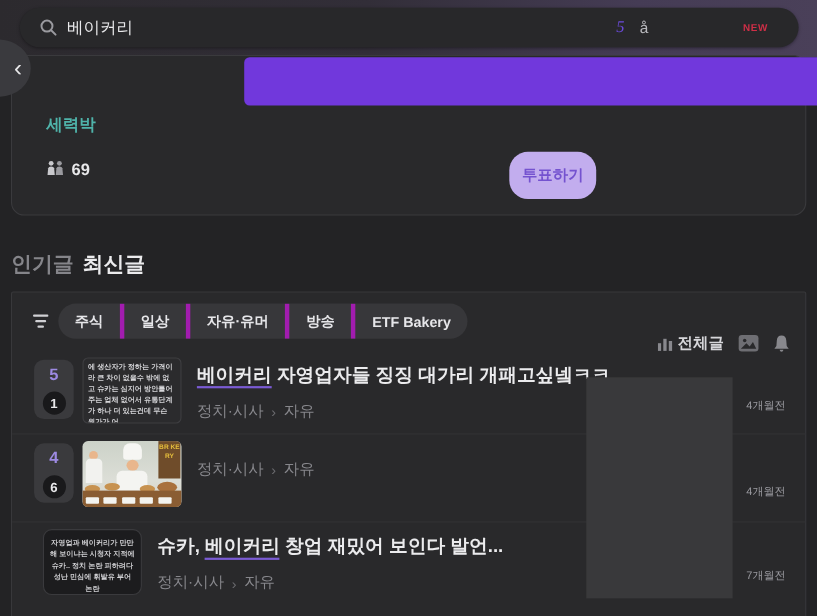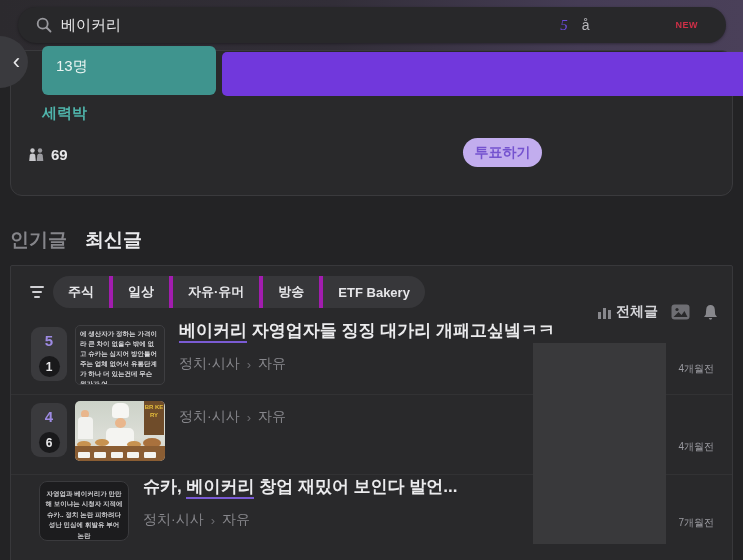--- a/index.html
+++ b/index.html
@@ -15,39 +15,39 @@
   .poll-card { position:absolute; left:10px; top:50px; width:723px; height:146px; z-index:2;
     background:#29292b; border:1px solid #3a3a3d; border-radius:12px; }
   .teal-box { position:absolute; left:42px; top:46px; width:174px; height:49px; z-index:3;
     background:#3f948e; border-radius:6px; color:#eaf4f2; font-size:15px; padding:11px 0 0 14px; }
   .purple-bar { position:absolute; left:222px; top:52px; width:521px; height:44px; z-index:3;
     background:#7138dc; border-radius:5px 0 0 5px; }
   .prev-circle { position:absolute; left:-30px; top:36px; width:58px; height:52px; z-index:4;
     background:#3a3a3e; border-radius:50%; color:#e8e8ea; font-size:22px; display:flex;
     align-items:center; justify-content:flex-end; padding-right:8px; cursor:pointer; }
   .option-label { position:absolute; left:42px; top:104px; z-index:3; color:#4fb3aa; font-weight:bold; font-size:15px; }
-  .voters { position:absolute; left:28px; top:146px; z-index:3; display:flex; align-items:center; gap:6px; }
+  .voters { position:absolute; left:42px; top:146px; z-index:3; display:flex; align-items:flex-start; gap:6px; }
   .voters svg { display:block; }
   .voters-count { color:#e8e8ea; font-weight:bold; font-size:15px; }
-  .vote-btn { position:absolute; left:463px; top:138px; width:79px; height:29px; z-index:3;
+  .vote-btn { position:absolute; left:463px; top:138px; width:79px; height:43px; z-index:3;
     background:#c2adee; color:#7452cf; border:none; border-radius:17px; font-size:14px; font-weight:bold;
     font-family:inherit; cursor:pointer; }
 
   
   .search-bar { position:absolute; left:18px; top:7px; width:708px; height:36px; z-index:6;
     background:#28282a; border-radius:19px; display:flex; align-items:center; padding:0 18px;
     box-shadow:0 1px 3px rgba(0,0,0,.35); }
   .search-icon { width:16px; height:16px; margin-right:9px; flex:0 0 auto; }
   .search-query { color:#e9e9eb; font-size:15px; flex:1 1 auto; }
   .search-count { color:#6b4bdb; font-size:15px; font-style:italic; font-family:"Liberation Serif",serif; margin-right:14px; }
   .search-glyph { color:#b9b9bd; font-size:14px; margin-right:86px; }
   .search-new { color:#cf2f47; font-size:9px; font-weight:bold; letter-spacing:.5px; margin-right:10px; }
 
   
-  .section-tabs { position:absolute; left:10px; top:227px; z-index:2; display:flex; gap:18px; font-size:19px; font-weight:bold; }
+  .section-tabs { position:absolute; left:10px; top:227px; z-index:2; display:flex; gap:8px; font-size:19px; font-weight:bold; }
   .tab-inactive { color:#85858a; cursor:pointer; }
   .tab-active { color:#ebebed; cursor:pointer; }
 
   
   .board-card { position:absolute; left:10px; top:265px; width:723px; height:330px; z-index:2;
     background:#29292b; border:1px solid #38383b; border-radius:2px; overflow:hidden; }
 
   .filter-icon { position:absolute; left:18px; top:20px; width:16px; height:12px; cursor:pointer; }
   .filter-icon span { display:block; height:2px; background:#d0d0d4; border-radius:1px; margin:0 auto 3px auto; }
   .filter-icon span:nth-child(1){ width:14px; } .filter-icon span:nth-child(2){ width:10px; } .filter-icon span:nth-child(3){ width:6px; }
@@ -84,41 +84,38 @@
   .t2-head-l { position:absolute; left:6px; top:9px; width:8px; height:8px; background:#e9b68c; border-radius:50%; }
   .t2-hat { position:absolute; left:37px; top:2px; width:17px; height:15px; background:#f6f6f3; border-radius:6px 6px 3px 3px; }
   .t2-face { position:absolute; left:40px; top:17px; width:11px; height:10px; background:#e9b68c; border-radius:50%; }
   .t2-body { position:absolute; left:31px; top:27px; width:28px; height:18px; background:#f4f4f1; border-radius:5px 5px 0 0; }
   .t2-counter { position:absolute; left:0; bottom:0; width:90px; height:15px; background:#8a5d33; }
   .t2-bread { position:absolute; width:14px; height:7px; background:#c79250; border-radius:50%; bottom:13px; }
   .t2-bread.b1{ left:2px; } .t2-bread.b2{ left:20px; bottom:15px; } .t2-bread.b3{ left:52px; } .t2-bread.b4{ left:68px; width:18px; height:10px; background:#a9713d; }
   .t2-tag { position:absolute; width:12px; height:6px; background:#f3f3ef; bottom:3px; border-radius:1px; }
   .t2-tag.g1{ left:3px; } .t2-tag.g2{ left:19px; } .t2-tag.g3{ left:36px; } .t2-tag.g4{ left:52px; } .t2-tag.g5{ left:69px; }
 
-  .post-main { margin:0 0 0 14px; min-width:0;text-align:right; }
+  .post-main { margin:10px 0 0 14px; min-width:0;text-align:right; }
   .post-title { color:#ebebed; font-size:17px; font-weight:bold; white-space:nowrap; cursor:pointer; }
   .kw { border-bottom:2px solid #7a5bd4; padding-bottom:1px; }
   .post-meta { margin-top:13px; color:#87878c; font-size:14px; display:flex; gap:7px; align-items:center; }
   .meta-sep { color:#6a6a6e; font-size:13px; }
 
   .overlay-panel { position:absolute; left:522px; top:77px; width:133px; height:201px; background:#39393b; z-index:5; }
   .timestamp { position:absolute; right:18px; color:#9b9ba1; font-size:10px; z-index:6; }
   .ts-1 { top:96px; } .ts-2 { top:174px; } .ts-3 { top:250px; }
 </style>
 </head>
 <body>
 
 <div class="stage">
 
   <div class="header-bg"></div>
 
   <div class="poll-card"></div>
-  <div class="teal-box">
-    <span>13명</span>
-  </div>
   <div class="purple-bar"></div>
   <div class="prev-circle">
     <span>‹</span>
   </div>
   <div class="option-label">세력박</div>
   <div class="voters">
     <svg width="17" height="14" viewBox="0 0 17 14">
       <circle cx="4.5" cy="2.5" r="2.2" fill="#c8c8cc"></circle>
       <path d="M1.2 13 L1.8 7 Q2 5.4 4.5 5.4 Q7 5.4 7.2 7 L7.8 13 Z" fill="#c8c8cc"></path>
       <circle cx="12" cy="2.5" r="2.2" fill="#9a9a9f"></circle>

